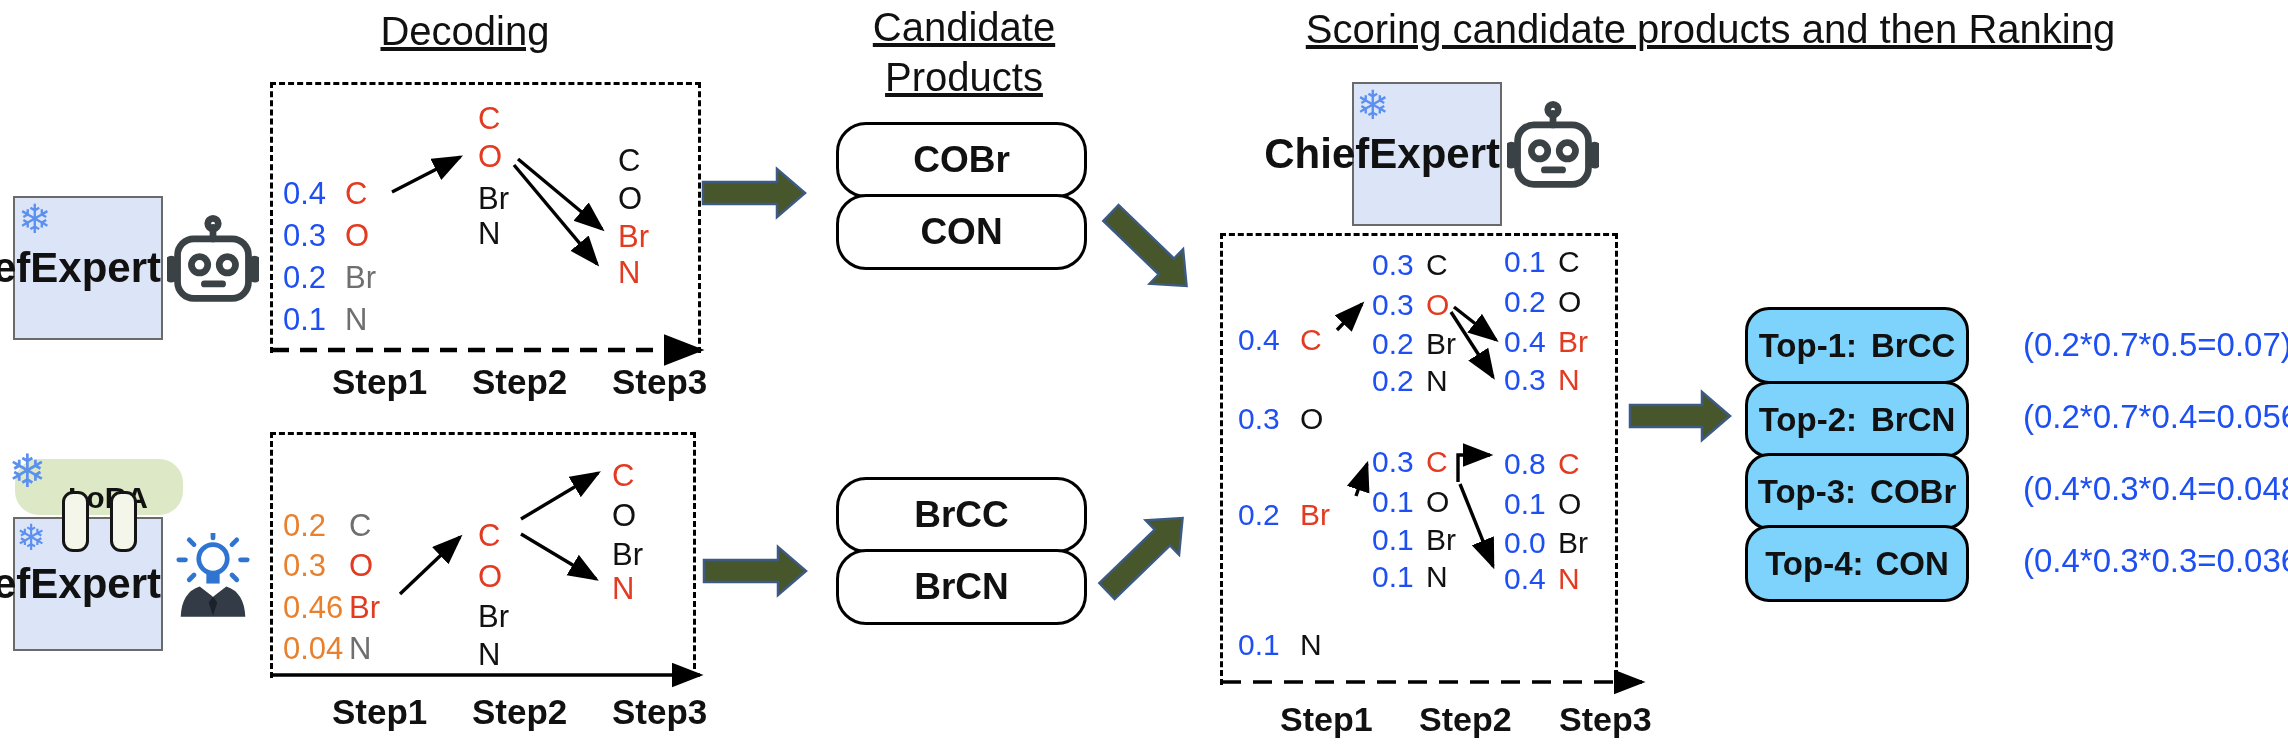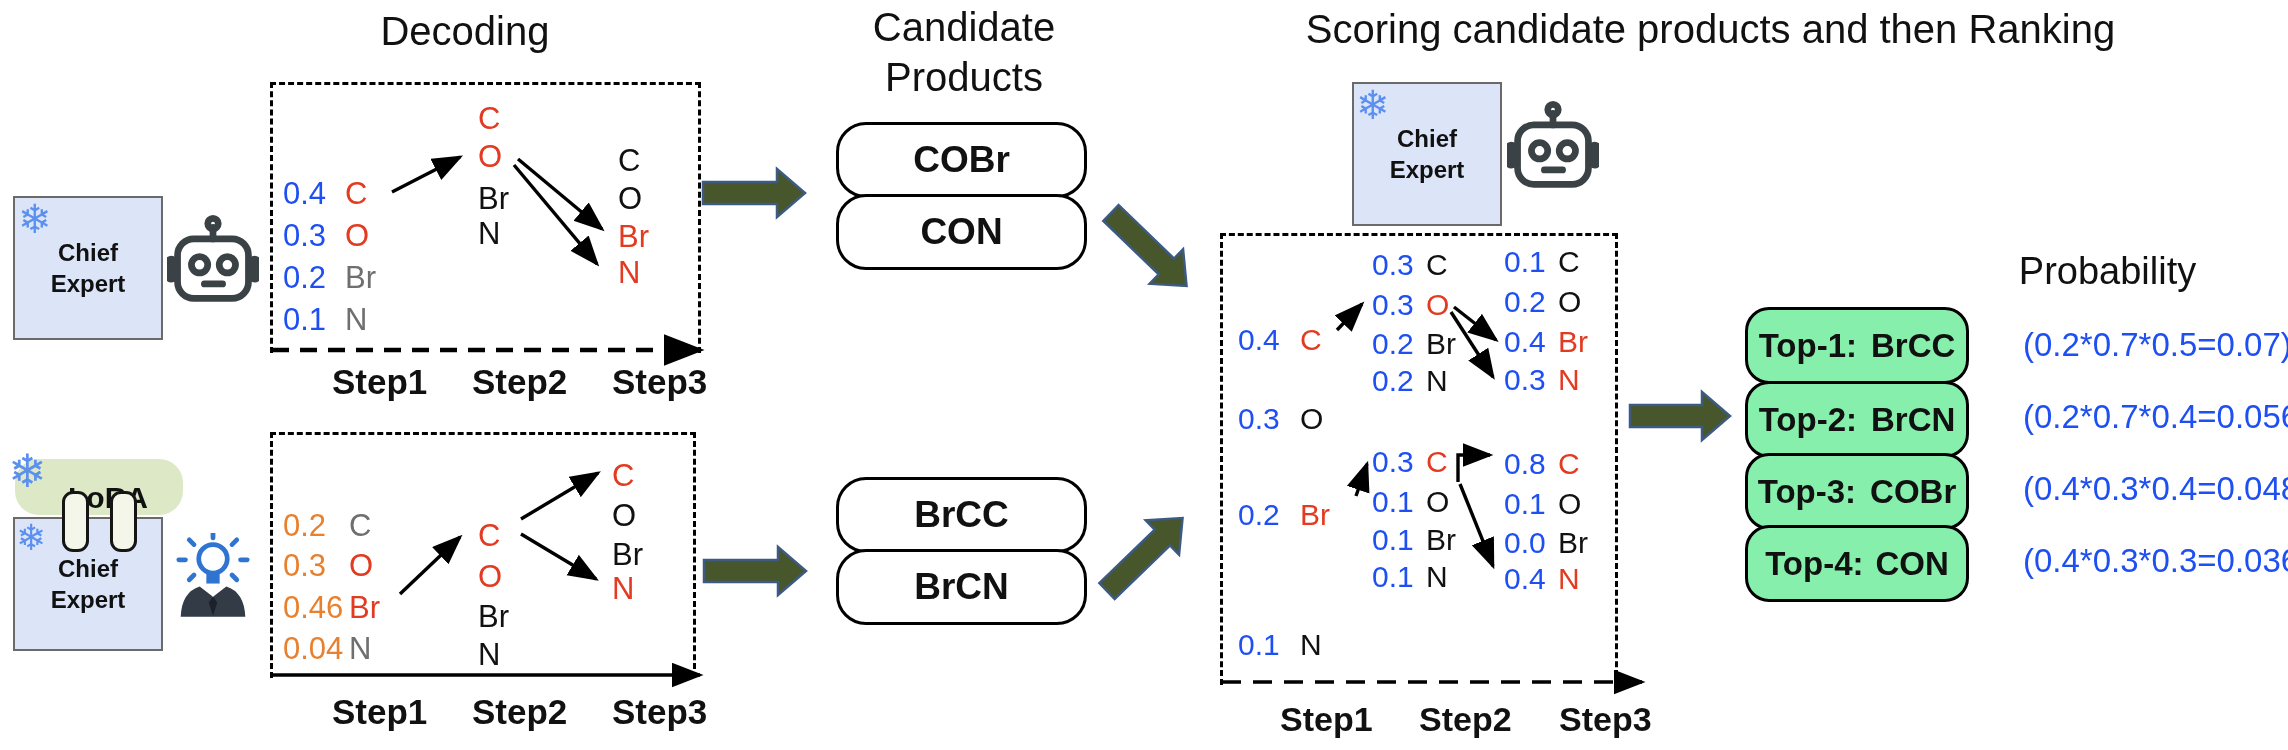--- a/index.html
+++ b/index.html
@@ -4,56 +4,55 @@
 <style>
   :root{
     --blue:#1d4ff2; --orange:#e8802e; --red:#e23b22; --gray:#6f6f6f; --ink:#111;
     --arrow-green:#48562b; --arrow-border:#3c5a82;
     --box-blue:#dbe5f7; --box-border:#6a6a6a; --lora-green:#dce8c6; --snow:#5b8ff0;
   }
   html,body{margin:0;padding:0;background:#fff;}
   #canvas{position:relative;width:2288px;height:750px;background:#fff;overflow:hidden;
           font-family:"Liberation Sans","DejaVu Sans",sans-serif;color:var(--ink);}
   .abs{position:absolute;}
-  .title{position:absolute;font-size:40px;text-align:center;line-height:1.25;}
+  .title{position:absolute;font-size:40px;text-align:center;line-height:1.25;text-decoration:underline;}
   .dashedbox{position:absolute;border:3px dashed #000;border-bottom:none;}
   .steplabel{position:absolute;font-weight:bold;font-size:35px;margin-left:37px;}
   .row{position:absolute;display:flex;font-size:31px;line-height:1;white-space:nowrap;}
   .row .p{display:inline-block;}
   .w62{width:62px;} .w66{width:66px;} .w54{width:54px;}
   .tok{position:absolute;font-size:31px;line-height:1;}
   .sc{font-size:30px;}
   .c-blue{color:var(--blue);} .c-orange{color:var(--orange);} .c-red{color:var(--red);}
   .c-gray{color:var(--gray);} .c-black{color:var(--ink);}
   .pill{position:absolute;background:#fff;border:3.5px solid #000;border-radius:30px;
         display:flex;align-items:center;justify-content:center;font-weight:bold;font-size:37px;}
-  .rankpill{position:absolute;background:#86efac;border:3.5px solid #000;border-radius:24px;
+  .rankpill{position:absolute;background:#7dd3fc;border:3.5px solid #000;border-radius:24px;
         display:flex;align-items:center;justify-content:center;font-weight:bold;font-size:33px;gap:14px;}
   .expertbox{position:absolute;background:var(--box-blue);border:2.5px solid var(--box-border);
-        display:flex;flex-direction:column;align-items:center;justify-content:center;
-        font-weight:bold;font-size:24px;line-height:1.3;}
+        display:flex;flex-direction:row;align-items:center;justify-content:flex-end;
+        font-weight:bold;font-size:42px;line-height:1.3;}
   .snow{position:absolute;color:var(--snow);font-size:40px;line-height:1;}
   .lora{position:absolute;background:var(--lora-green);border-radius:24px;
         display:flex;align-items:flex-end;justify-content:center;font-weight:bold;font-size:30px;}
   .capsule{position:absolute;width:21px;height:55px;border-radius:11px;background:#f3f6e8;border:3.5px solid #151515;}
   .formula{position:absolute;color:var(--blue);font-size:33px;line-height:1;white-space:nowrap;}
   svg.overlay{position:absolute;left:0;top:0;pointer-events:none;}
 </style>
 </head>
 <body>
 
 <div id="canvas">
 
   <div class="title" style="left:265px;top:6px;width:400px;">Decoding</div>
   <div class="title" style="left:828px;top:2px;width:272px;">
     <span style="display:block">Candidate</span>
     <span style="display:block">Products</span>
   </div>
   <div class="title" style="left:1238px;top:4px;width:945px;">Scoring candidate products and then Ranking</div>
-  <div class="title" style="left:1995px;top:248px;width:225px;font-size:38px;">Probability</div>
 
   <div class="expertbox" style="left:13px;top:196px;width:146px;height:140px;">
     <span>Chief</span>
     <span>Expert</span>
   </div>
   <div class="snow" style="left:18px;top:199px;">❄</div>
   <svg class="abs" style="left:167px;top:214px;" width="92" height="92" viewBox="0 0 96 96">
     <g fill="none" stroke="#3b4245" stroke-width="7" stroke-linecap="round">
       <line x1="48" y1="26" x2="48" y2="14"></line>
         <circle cx="48" cy="10" r="5.5"></circle>

